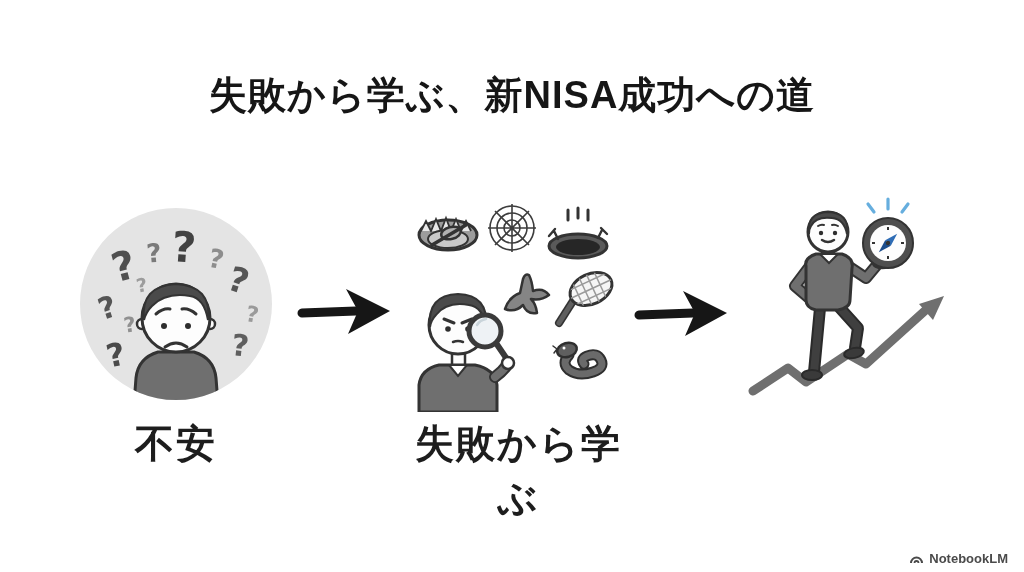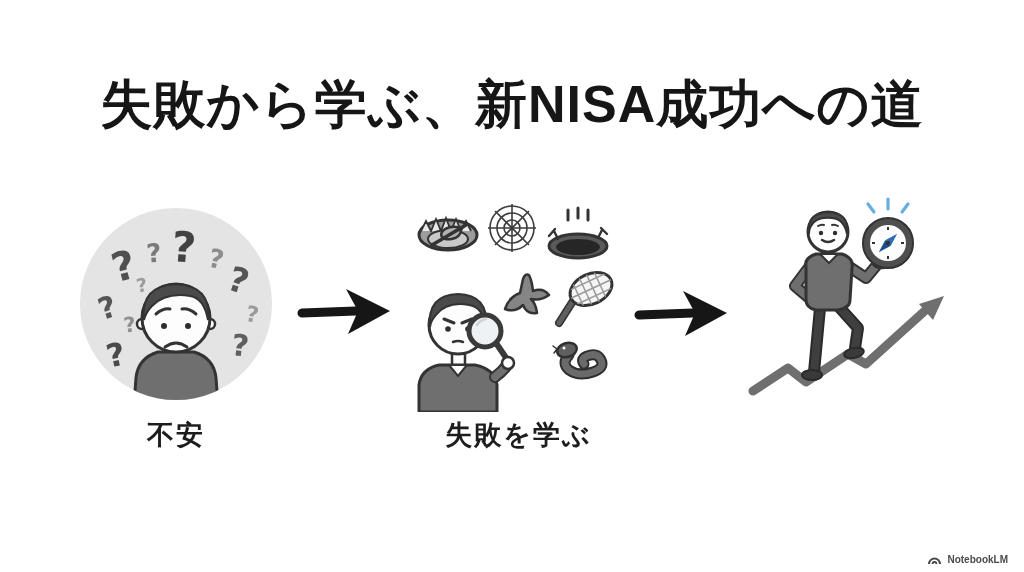--- a/index.html
+++ b/index.html
@@ -3,30 +3,30 @@
 <meta charset="utf-8">
 <style>
   html,body{margin:0;padding:0;background:#888;}
   .canvas{
     position:relative;width:1024px;height:572px;overflow:hidden;
     background:var(--c-background,#fff);
     font-family:"Liberation Sans","DejaVu Sans",sans-serif;
   }
   .title{
     position:absolute;top:70px;left:0;width:1024px;text-align:center;
-    font-size:52px;font-weight:800;color:var(--c-ink,#161616);letter-spacing:1px;
+    font-size:38px;font-weight:800;color:var(--c-ink,#161616);letter-spacing:1px;
   }
   .stage-label{
-    position:absolute;text-align:center;font-size:27px;font-weight:800;
+    position:absolute;text-align:center;font-size:39px;font-weight:800;
     color:var(--c-label-ink,#1d1d1d);letter-spacing:2px;
   }
   .abs{position:absolute;}
   .wm{
     position:absolute;right:16px;bottom:6px;display:flex;align-items:center;gap:5px;
-    color:var(--c-watermark-gray,#4a4a4a);font-size:10px;font-weight:600;
+    color:var(--c-watermark-gray,#4a4a4a);font-size:13px;font-weight:600;
   }
   svg text.q{font-weight:bold;font-family:"DejaVu Sans",sans-serif;}
 </style>
 </head>
 <body>
 
 <div class="canvas">
 
   <div class="title">失敗から学ぶ、新NISA成功への道</div>
 
@@ -132,21 +132,21 @@
     </g>
 
     <g transform="translate(148,140)">
       <path d="M16,20 Q8,28 16,35 Q26,42 40,37 Q52,33 48,25 Q44,17 34,21 Q27,24 31,29" fill="none" stroke="#2f2f2f" stroke-width="11" stroke-linecap="round"></path>
       <path d="M16,20 Q8,28 16,35 Q26,42 40,37 Q52,33 48,25 Q44,17 34,21 Q27,24 31,29" fill="none" stroke="#6a6a6a" stroke-width="7" stroke-linecap="round"></path>
       <ellipse cx="14" cy="15" rx="10" ry="7" fill="#5f5f5f" stroke="#2f2f2f" stroke-width="2.5" transform="rotate(-15 14 15)"></ellipse>
       <circle cx="11" cy="13" r="1.5" fill="#fff"></circle>
       <path d="M4,14 L0,11 M4,14 L1,18" stroke="#333" stroke-width="1.5" stroke-linecap="round"></path>
     </g>
   </svg>
-  <div class="stage-label" style="left:405px;top:417px;width:227px;">失敗を学ぶ</div>
+  <div class="stage-label" style="left:405px;top:417px;width:227px;">失敗から学ぶ</div>
 
   <svg class="abs" style="left:633px;top:284px;" width="100" height="58" viewBox="0 0 100 58">
     <path d="M6,31 L60,29" stroke-width="9" stroke-linecap="round" style="stroke:var(--c-ink,#161616)"></path>
     <path d="M50,7 L94,29 L52,52 L62,29 Z" style="fill:var(--c-ink,#161616)"></path>
   </svg>
 
   <svg class="abs" style="left:748px;top:196px;" width="212" height="209" viewBox="0 0 212 209">
     <g>
       <path d="M5,195 L40,172 L58,186 L100,158 L118,168 L180,112" fill="none" style="stroke:var(--c-chart-arrow-gray,#6f6f6f)" stroke-width="9" stroke-linecap="round" stroke-linejoin="round"></path>
       <path d="M196,100 L171,108 L185,124 Z" style="fill:var(--c-chart-arrow-gray,#6f6f6f)"></path>

